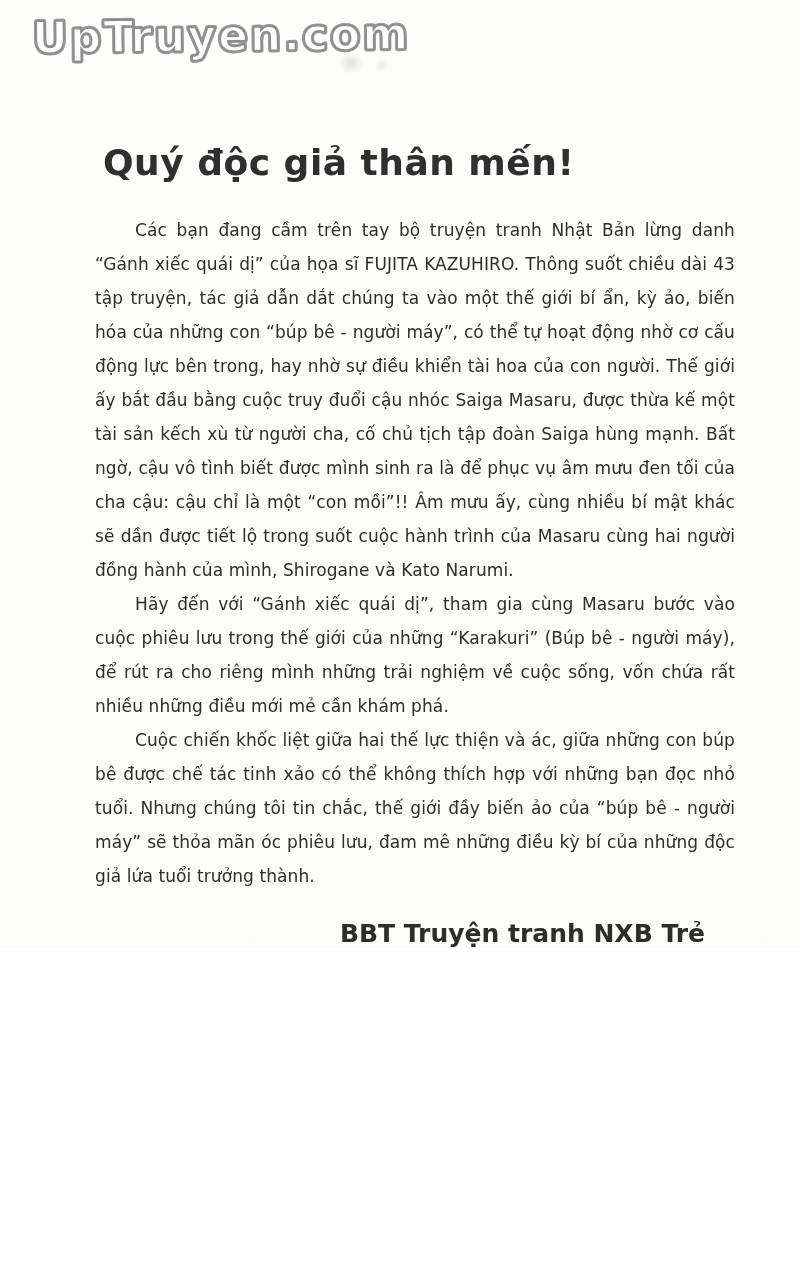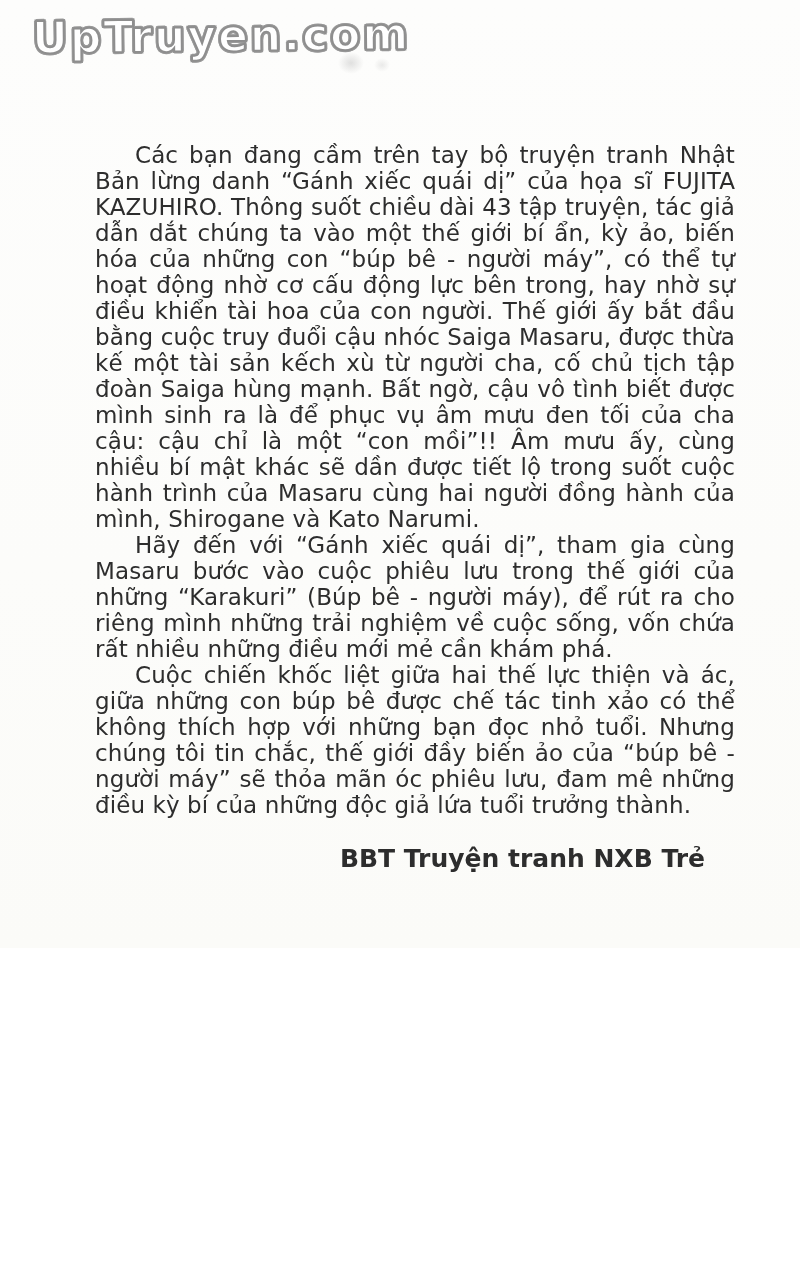--- a/index.html
+++ b/index.html
@@ -47,22 +47,22 @@
   }
   .title {
     margin: 0 0 30px 8px;
     font-size: 36px;
     font-weight: 600;
     letter-spacing: 0.5px;
     color: #2f2f2f;
   }
   .body-text p {
     margin: 0;
-    font-size: 23px;
-    line-height: 26px;
+    font-size: 17px;
+    line-height: 34px;
     text-align: justify;
     text-indent: 40px;
     letter-spacing: 0.1px;
     color: #2d2d2d;
   }
   .signature {
     margin-top: 26px;
     padding-right: 30px;
     text-align: right;
     font-size: 25px;
@@ -113,20 +113,21 @@
 
 <div class="page">
 
   <div class="watermark">UpTruyen.com</div>
 
   <div class="smudge-a"></div>
   <div class="smudge-b"></div>
   <div class="smudge-c"></div>
 
   <div class="content">
+    <h1 class="title">Quý độc giả thân mến!</h1>
 
     <div class="body-text">
       <p>Các bạn đang cầm trên tay bộ truyện tranh Nhật Bản lừng danh “Gánh xiếc quái dị” của họa sĩ FUJITA KAZUHIRO. Thông suốt chiều dài 43 tập truyện, tác giả dẫn dắt chúng ta vào một thế giới bí ẩn, kỳ ảo, biến hóa của những con “búp bê - người máy”, có thể tự hoạt động nhờ cơ cấu động lực bên trong, hay nhờ sự điều khiển tài hoa của con người. Thế giới ấy bắt đầu bằng cuộc truy đuổi cậu nhóc Saiga Masaru, được thừa kế một tài sản kếch xù từ người cha, cố chủ tịch tập đoàn Saiga hùng mạnh. Bất ngờ, cậu vô tình biết được mình sinh ra là để phục vụ âm mưu đen tối của cha cậu: cậu chỉ là một “con mồi”!! Âm mưu ấy, cùng nhiều bí mật khác sẽ dần được tiết lộ trong suốt cuộc hành trình của Masaru cùng hai người đồng hành của mình, Shirogane và Kato Narumi.</p>
       <p>Hãy đến với “Gánh xiếc quái dị”, tham gia cùng Masaru bước vào cuộc phiêu lưu trong thế giới của những “Karakuri” (Búp bê - người máy), để rút ra cho riêng mình những trải nghiệm về cuộc sống, vốn chứa rất nhiều những điều mới mẻ cần khám phá.</p>
       <p>Cuộc chiến khốc liệt giữa hai thế lực thiện và ác, giữa những con búp bê được chế tác tinh xảo có thể không thích hợp với những bạn đọc nhỏ tuổi. Nhưng chúng tôi tin chắc, thế giới đầy biến ảo của “búp bê - người máy” sẽ thỏa mãn óc phiêu lưu, đam mê những điều kỳ bí của những độc giả lứa tuổi trưởng thành.</p>
     </div>
 
     <div class="signature">BBT Truyện tranh NXB Trẻ</div>
   </div>
 

